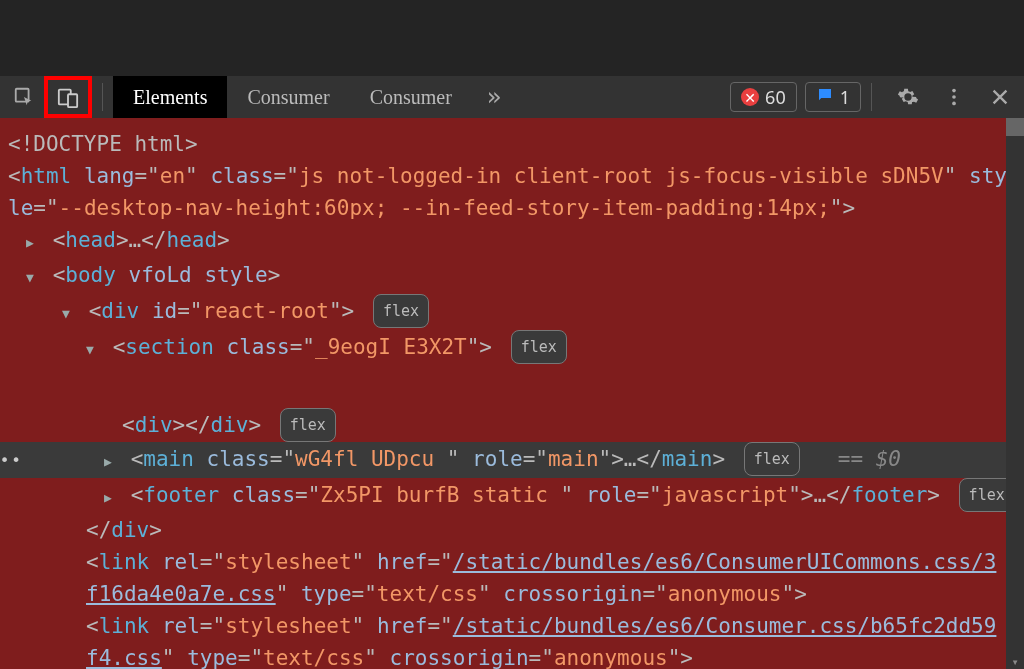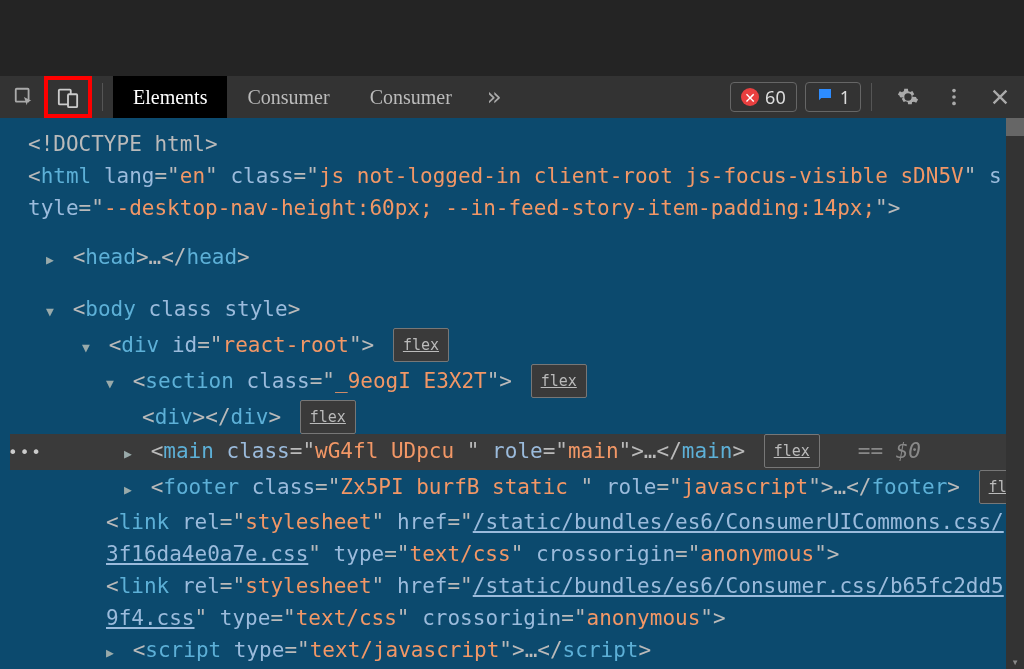--- a/index.html
+++ b/index.html
@@ -87,50 +87,49 @@
   padding: 2px 10px;
   font-family: system-ui, sans-serif;
   font-size: 18px;
   color: #ddd;
 }
 .badge .dot-err { width: 18px; height: 18px; border-radius: 50%; background: #e93f3f; color:#fff; display:flex; align-items:center; justify-content:center; font-size: 14px; }
 .badge .msg-icon { color: #2d8cff; }
 .right-icons { display: flex; gap: 14px; align-items: center; margin-left: 10px; }
 
 .elements-panel {
-  background: #0c4a6e;
+  background: #7f1d1d;
   height: calc(100% - 118px);
-  padding: 10px 16px 10px 28px;
+  padding: 10px 16px 10px 8px;
   line-height: 32px;
   overflow: hidden;
   position: relative;
 }
 .line { white-space: nowrap; font-size: 21px; }
-.indent-1 { padding-left: 18px; margin-top: 17px; }
+.indent-1 { padding-left: 18px; }
 .indent-2 { padding-left: 54px; }
 .indent-3 { padding-left: 78px; }
 .indent-4 { padding-left: 96px; }
-.indent-5 { padding-left: 114px; }
+.indent-5 { padding-left: 114px; margin-top: 42px; }
 .tri { color: #9aa; display: inline-block; width: 14px; font-size: 13px; }
 .t-tag { color: #5db0d7; }
 .t-attr { color: #9bbbdc; text-align: right; }
 .t-str { color: #f29766; }
 .t-punct { color: #bababa; }
 .t-link { color: #9bbbdc; text-decoration: underline; }
 .pill {
   display: inline-block;
   border: 1px solid #777;
-  border-radius: 2px;
+  border-radius: 8px;
   padding: 0 9px;
   font-size: 15px;
   color: #bbb;
   background: #3a3a3a;
   vertical-align: 2px;
   margin-left: 6px;
-  text-decoration: underline;
 }
 .wrapline { white-space: normal; word-break: break-all; }
 .selected-row {
   background: #3a3a3a;
   margin-left: -18px;
   margin-right: -16px;
   padding-left: 18px;
   position: relative;
 }
 .selected-row .dots {
@@ -236,21 +235,21 @@
   </div>
 
   <div class="line indent-1">
     <span class="tri">▶</span>
     <span class="t-punct">&lt;</span><span class="t-tag">head</span><span class="t-punct">&gt;</span><span class="t-punct">…</span><span class="t-punct">&lt;/</span><span class="t-tag">head</span><span class="t-punct">&gt;</span>
   </div>
 
   <div class="line indent-1">
     <span class="tri">▼</span>
     <span class="t-punct">&lt;</span><span class="t-tag">body</span>
-    <span class="t-attr">class style</span><span class="t-punct">&gt;</span>
+    <span class="t-attr">vfoLd style</span><span class="t-punct">&gt;</span>
   </div>
 
   <div class="line indent-2">
     <span class="tri">▼</span>
     <span class="t-punct">&lt;</span><span class="t-tag">div</span>
     <span class="t-attr">id</span><span class="t-punct">="</span><span class="t-str">react-root</span><span class="t-punct">"&gt;</span>
     <span class="pill">flex</span>
   </div>
 
   <div class="line indent-3">
@@ -279,20 +278,23 @@
 
   <div class="line indent-4">
     <span class="tri">▶</span>
     <span class="t-punct">&lt;</span><span class="t-tag">footer</span>
     <span class="t-attr">class</span><span class="t-punct">="</span><span class="t-str">Zx5PI  burfB static </span><span class="t-punct">"</span>
     <span class="t-attr">role</span><span class="t-punct">="</span><span class="t-str">javascript</span><span class="t-punct">"&gt;</span><span class="t-punct">…</span><span class="t-punct">&lt;/</span><span class="t-tag">footer</span><span class="t-punct">&gt;</span>
     <span class="pill">flex</span>
   </div>
 
 
+  <div class="line indent-3">
+    <span class="t-punct">&lt;/</span><span class="t-tag">div</span><span class="t-punct">&gt;</span>
+  </div>
 
   <div class="line indent-3 wrapline">
     <span class="t-punct">&lt;</span><span class="t-tag">link</span>
     <span class="t-attr">rel</span><span class="t-punct">="</span><span class="t-str">stylesheet</span><span class="t-punct">"</span>
     <span class="t-attr">href</span><span class="t-punct">="</span><span class="t-link">/static/bundles/es6/ConsumerUICommons.css/3f16da4e0a7e.css</span><span class="t-punct">"</span>
     <span class="t-attr">type</span><span class="t-punct">="</span><span class="t-str">text/css</span><span class="t-punct">"</span>
     <span class="t-attr">crossorigin</span><span class="t-punct">="</span><span class="t-str">anonymous</span><span class="t-punct">"&gt;</span>
   </div>
 
   <div class="line indent-3 wrapline">

